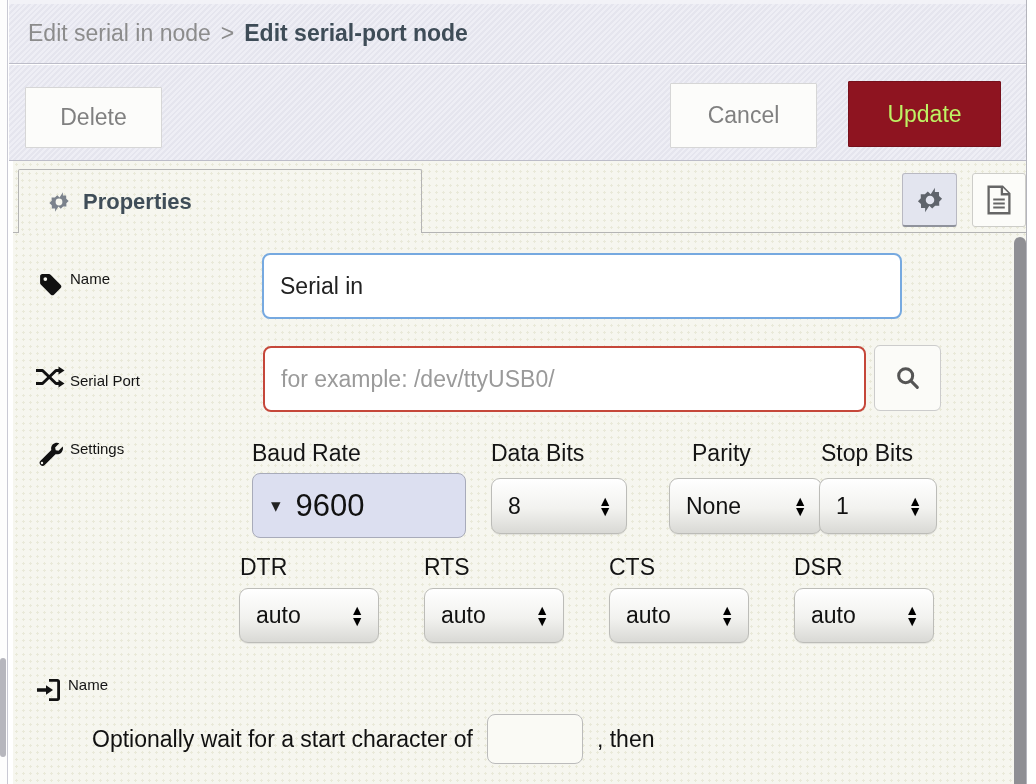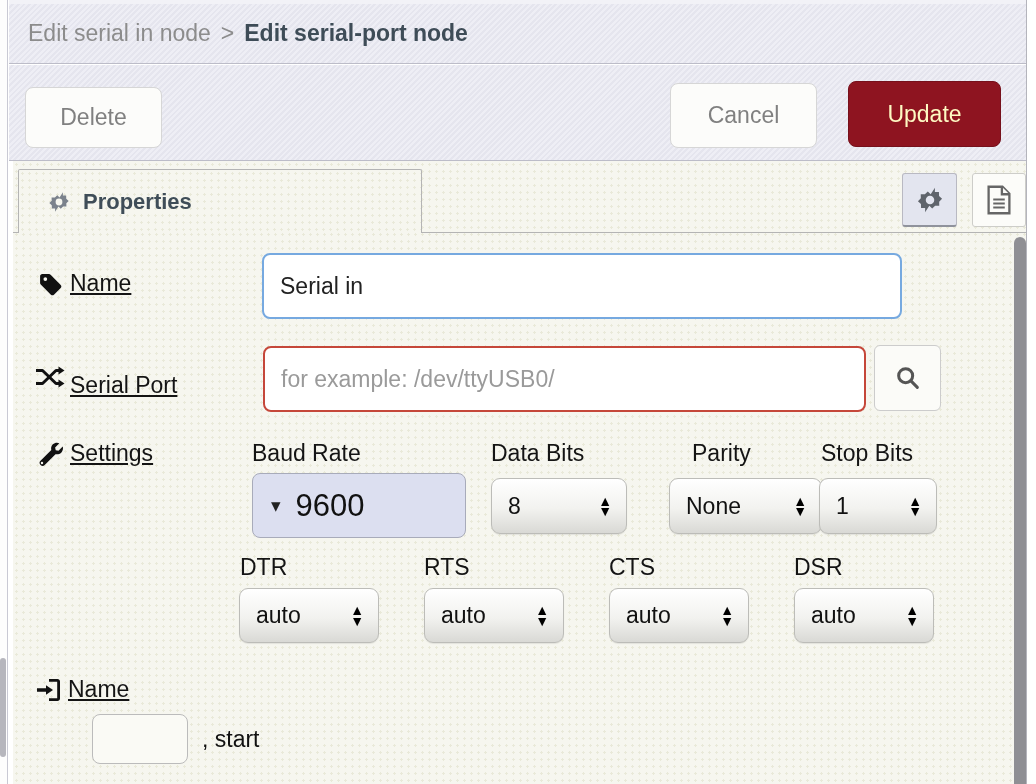--- a/index.html
+++ b/index.html
@@ -27,26 +27,26 @@
   .crumb-parent { color:#8c8c8c; }
   .crumb-sep { color:#8c8c8c; margin:0 10px; }
   .crumb-current { color:#3e4c57; font-weight:bold; }
 
   .toolbar {
     position:absolute; left:9px; top:65px; width:1017px; height:96px;
     border-bottom:1px solid #bcbcc8;
   }
   .btn {
     position:absolute; display:flex; align-items:center; justify-content:center;
-    font-size:23px; border-radius:8px; cursor:pointer;
+    font-size:23px; border-radius:1px; cursor:pointer;
   }
   .btn-plain { background:#fcfcfa; border:1px solid #d6d6d6; color:#808080; }
   .btn-delete { left:16px; top:22px; width:137px; height:61px; }
   .btn-cancel { left:661px; top:18px; width:147px; height:65px; }
-  .btn-update { left:839px; top:16px; width:153px; height:66px; background:#8e1420; border:1px solid #76101b; color:#fef9c3; }
+  .btn-update { left:839px; top:16px; width:153px; height:66px; background:#8e1420; border:1px solid #76101b; color:#bef264; }
 
   
   .body {
     position:absolute; left:13px; top:161px; width:1017px; height:623px;
     background-color:#f6f6ef;
     background-image:radial-gradient(circle, #e9e9d9 1px, transparent 1.3px);
     background-size:7px 7px;
   }
   .tabbar-line { position:absolute; left:0; top:71px; width:1017px; height:1px; background:#b4b4b4; }
   .tab {
@@ -61,21 +61,21 @@
   .icon-btn {
     position:absolute; display:flex; align-items:center; justify-content:center;
     border-radius:3px; cursor:pointer;
   }
   .icon-btn.gear-btn { left:889px; top:12px; width:55px; height:54px; background:#e3e5ef; border:1px solid #b9b9c2; border-bottom:2px solid #8f929c; }
   .icon-btn.doc-btn  { left:959px; top:12px; width:54px; height:54px; background:#fcfcf9; border:1px solid #cdcdc9; }
 
   
   .abs { position:absolute; }
   .row-icon { display:inline-flex; }
-  .f-label { font-size:23px; color:#141414; white-space:nowrap;text-decoration:underline; }
+  .f-label { font-size:15px; color:#141414; white-space:nowrap; }
   .sub-label { font-size:23px; color:#141414; white-space:nowrap; }
 
   .text-input {
     position:absolute; background:#fff; border-radius:8px; font-size:23px; color:#222;
     padding:0 16px; outline:none; font-family:"Liberation Sans","DejaVu Sans",sans-serif;
   }
   .name-input  { left:249px; top:92px;  width:640px; height:66px; border:2px solid #76a9e0; }
   .serial-input{ left:250px; top:185px; width:603px; height:66px; border:2px solid #c5473a; }
   .serial-input::placeholder { color:#9a9a9a; opacity:1; }
   .search-btn {
@@ -274,22 +274,23 @@
 
     <span class="abs row-icon" style="left:24px; top:518px;">
       <svg width="26" height="22" viewBox="0 0 26 22" fill="#111">
         <path d="M9 6.2l7 4.8-7 4.8v-3H0v-3.6h9z"></path>
         <path d="M12 0h8.5c1.4 0 2.5 1.1 2.5 2.5v17c0 1.4-1.1 2.5-2.5 2.5H12v-2.8h8.2V2.8H12z"></path>
       </svg>
     </span>
     <span class="abs f-label" style="left:55px; top:515px;">Name</span>
 
     <div class="sentence">
+      <span>Optionally wait for a start character of</span>
       <input class="char-input" type="text" maxlength="1" value="" style="">
-      <span>, start</span>
+      <span>, then</span>
     </div>
 
     <div class="scroll-thumb"></div>
   </div>
 
   <div class="edge-left"></div>
   <div class="edge-right"></div>
   <div class="mini-scroll"></div>
 
 </div>

